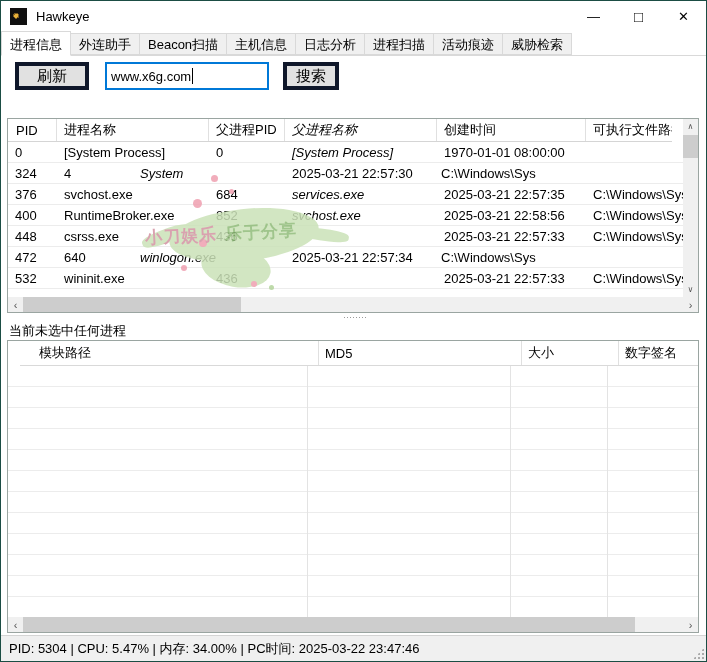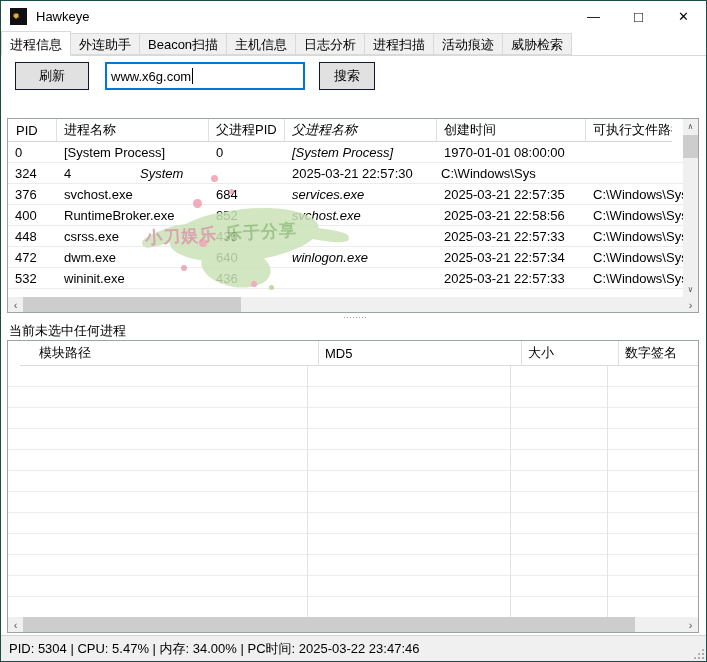--- a/index.html
+++ b/index.html
@@ -23,22 +23,22 @@
   .menu-item { padding:2px 7px; margin-left:3px; font-size:13px; }
 
   
   .tabbar { display:flex; align-items:flex-end; height:25px; border-bottom:1px solid #d9d9d9; padding-left:0; background:#fff; }
   .tab { height:22px; padding:2px 8px 3px; background:#f0f0f0; border:1px solid #d9d9d9; border-left:none; font-size:13px; white-space:nowrap; position:relative; }
   .tab:first-child { border-left:1px solid #d9d9d9; }
   .tab.active { background:#fff; height:25px; padding-top:4px; border-left:1px solid #d9d9d9; border-bottom:1px solid #fff; margin-bottom:-1px; z-index:2; }
 
   
   .toolbar { height:40px; display:flex; align-items:center; padding-left:14px; background:#fff; }
-  .btn { width:74px; height:28px; background:#e1e1e1; border:1px solid #0f172a; font-size:13px; display:flex; align-items:center; justify-content:center; }
-  .search-box { margin-left:16px; width:200px; height:28px; border:2px solid #0078d7; background:#fff; display:flex; align-items:center; padding-left:4px; font-size:13px; }
+  .btn { width:74px; height:28px; background:#e1e1e1; border:4px solid #0f172a; font-size:15px; display:flex; align-items:center; justify-content:center; }
+  .search-box { margin-left:16px; width:164px; height:28px; border:2px solid #0078d7; background:#fff; display:flex; align-items:center; padding-left:4px; font-size:13px; }
   .caret { display:inline-block; width:1px; height:16px; background:#000; margin-left:1px; }
   .btn.search { margin-left:14px; width:56px; }
 
   
   .table1 { position:absolute; left:6px; top:117px; width:692px; height:195px; border:1px solid #9aa5a1; background:#fff; }
   .t1-head { display:flex; height:23px; border-bottom:1px solid #d5d5d5; margin-right:26px; }
   .th { display:flex; align-items:center; padding-left:7px; font-size:13px; border-right:1px solid #e0e0e0; overflow:hidden; white-space:nowrap; }
   .th:last-child { border-right:none; flex:1; }
   .t1-c0{width:49px;padding-left:8px;} .t1-c1{width:152px;} .t1-c2{width:76px;} .t1-c3{width:152px;font-style:italic;} .t1-c4{width:149px;} .t1-c5{width:99px;}
   .t1-body { margin-right:15px; }
@@ -180,21 +180,20 @@
       <div class="tr">
         <div class="td t1-c0">448</div>
         <div class="td t1-c1">csrss.exe</div>
         <div class="td t1-c2">436</div>
         <div class="td t1-c3"></div>
         <div class="td t1-c4">2025-03-21 22:57:33</div>
         <div class="td t1-c5">C:\Windows\Sys</div>
       </div>
       <div class="tr">
         <div class="td t1-c0">472</div>
-        <div class="td t1-c1">dwm.exe</div>
         <div class="td t1-c2">640</div>
         <div class="td t1-c3">winlogon.exe</div>
         <div class="td t1-c4">2025-03-21 22:57:34</div>
         <div class="td t1-c5">C:\Windows\Sys</div>
       </div>
       <div class="tr">
         <div class="td t1-c0">532</div>
         <div class="td t1-c1">wininit.exe</div>
         <div class="td t1-c2">436</div>
         <div class="td t1-c3"></div>

